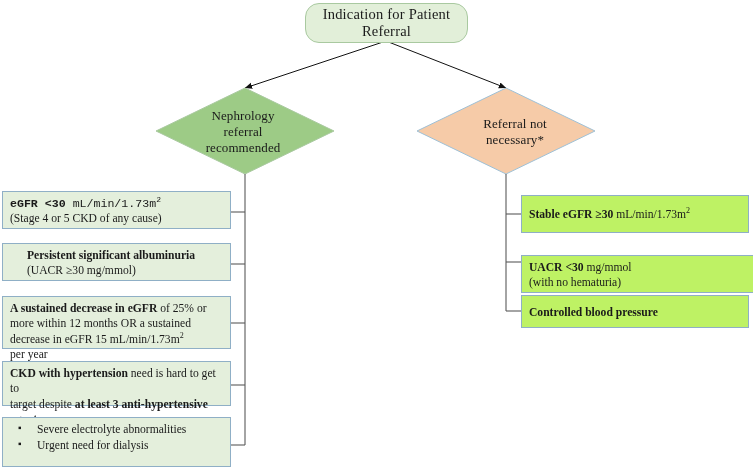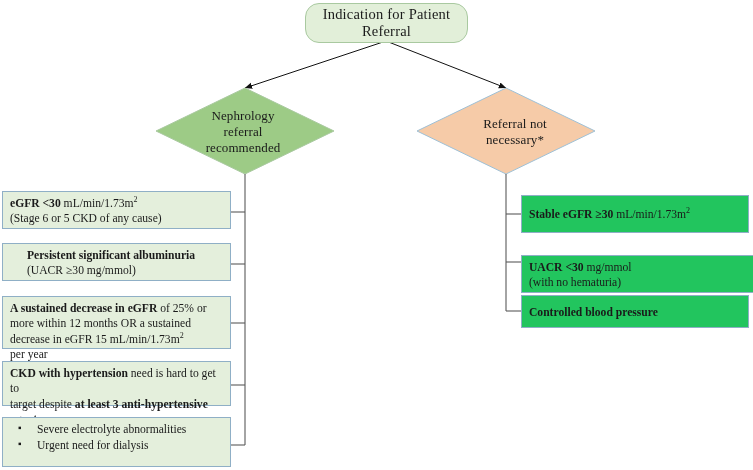--- a/index.html
+++ b/index.html
@@ -44,21 +44,21 @@
   .box{
     position:absolute;
     box-sizing:border-box;
     border:1px solid #8FAFC6;
     font-size:11.6px;
     line-height:1.33;
     padding:4px 6px 3px 7px;
     letter-spacing:0px;
   }
   .box.green{background:#E4EFDC;}
-  .box.peach{background:#22c55e;}
+  .box.peach{background:#bef264;}
   .box b{font-weight:bold;}
   .box .sup{font-size:8px;vertical-align:super;line-height:0;}
 
   
   #box-l1{left:2px;  top:191px; width:229px; height:38px;}
   #box-l2{left:2px;  top:243px; width:229px; height:38px;padding-left:24px;}
   #box-l3{left:2px;  top:296px; width:229px; height:53px;}
   #box-l4{left:2px;  top:361px; width:229px; height:45px;}
   #box-l5{left:2px;  top:417px; width:229px; height:50px;}
 
@@ -72,21 +72,21 @@
     position:relative;
     padding-left:27px;
     line-height:1.42;
     font-size:11.6px;
   }
   .bullet-list li:before{
     content:"\25AA";
     position:absolute;left:8px;top:-1px;
     font-size:10px;
   }
-  .nowrap{white-space:nowrap;}
+  .nowrap{white-space:nowrap;font-family:Liberation Mono, monospace;}
 </style>
 </head>
 <body>
 
 <div id="stage">
 
   <svg class="svg-layer" viewBox="0 0 753 470">
     <defs>
       <marker id="arrowhead" markerWidth="9" markerHeight="9" refX="7.2" refY="3.1" orient="auto" markerUnits="strokeWidth">
         <path d="M0,0 L7.4,3.1 L0,6.2 z" fill="#111111"></path>
@@ -127,21 +127,21 @@
     <span>recommended</span>
   </div>
 
   <div class="diamond-label" id="dia-right-label">
     <span>Referral not</span><br>
     <span>necessary*</span>
   </div>
 
   <div class="box green" id="box-l1">
     <div class="nowrap"><b>eGFR &lt;30</b><span> mL/min/1.73m</span><span class="sup">2</span></div>
-    <div>(Stage 6 or 5 CKD of any cause)</div>
+    <div>(Stage 4 or 5 CKD of any cause)</div>
   </div>
 
   <div class="box green" id="box-l2">
     <div><b>Persistent  significant  albuminuria</b></div>
     <div>(UACR ≥30 mg/mmol)</div>
   </div>
 
   <div class="box green" id="box-l3">
     <div><b>A sustained decrease in eGFR</b><span> of 25% or</span></div>
     <div>more within  12 months  OR a sustained</div>

